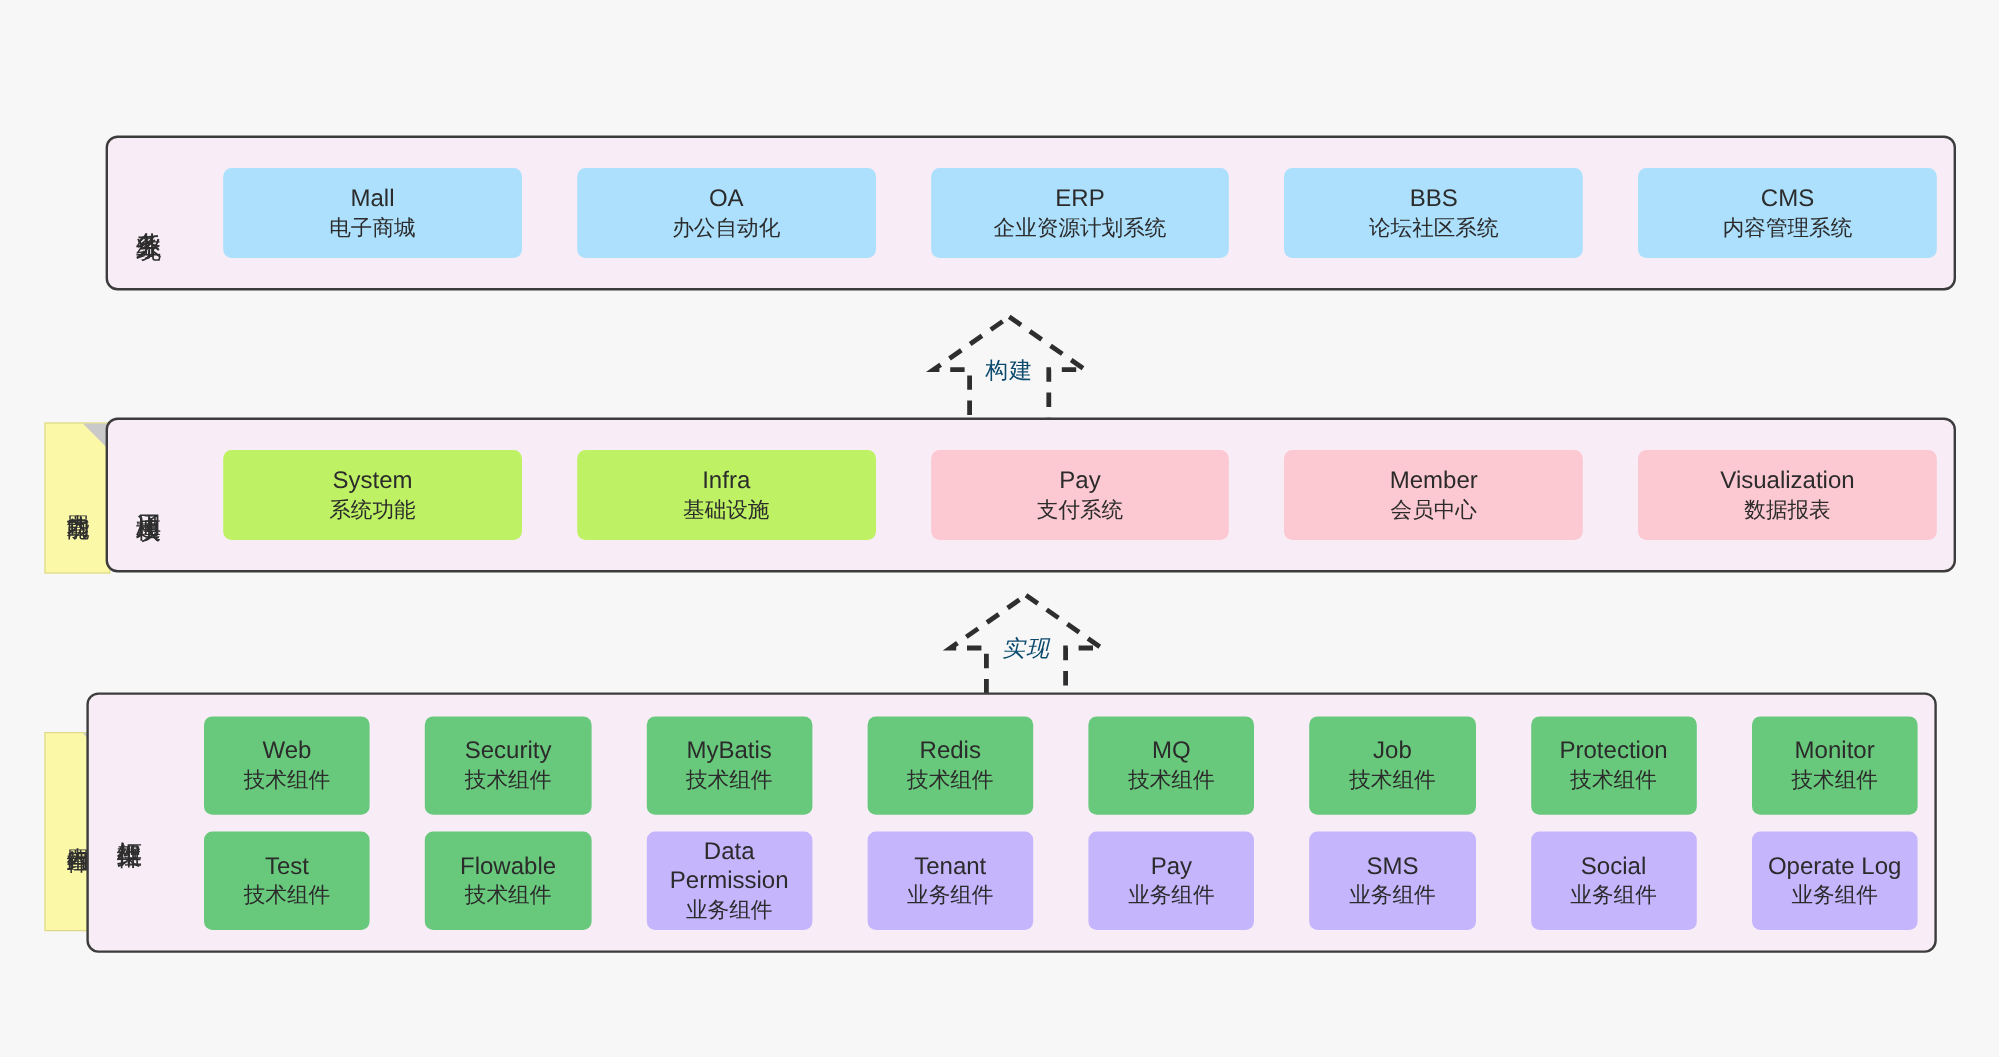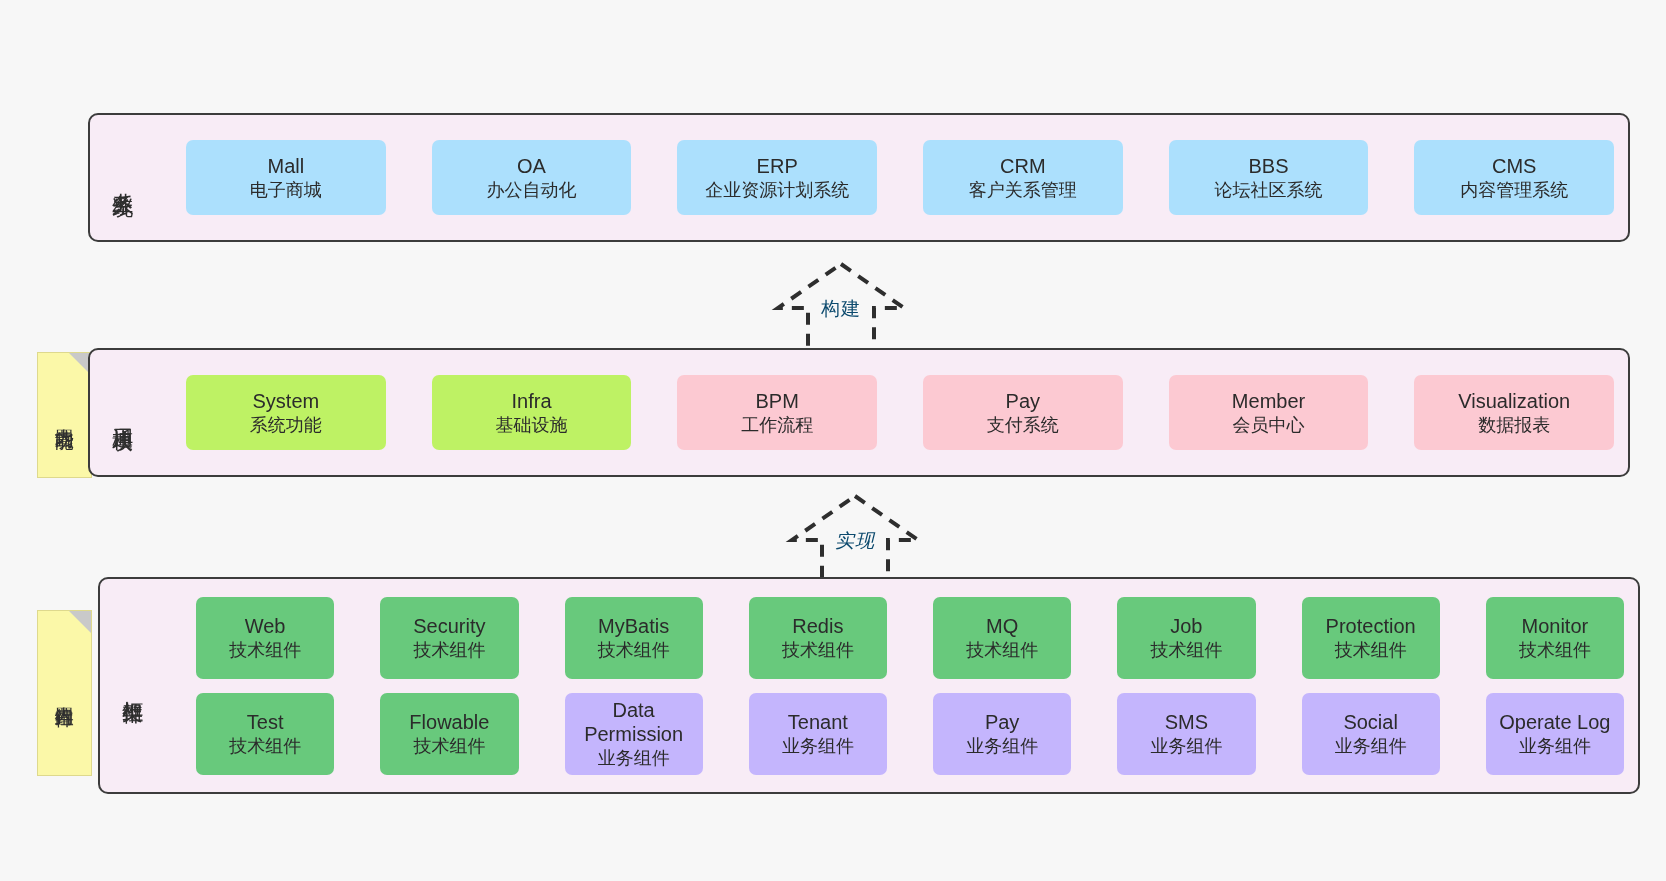--- a/index.html
+++ b/index.html
@@ -87,21 +87,21 @@
   .c-green      { background: #68c97c; }
   .c-lightgreen { background: #c4b5fd; align-items: center; }
 
   
   #layer-business  { left: 88px;  top: 113px; width: 1542px; height: 129px; }
   #layer-business .cell-row { height: 75px; }
 
   #layer-common    { left: 88px;  top: 348px; width: 1542px; height: 129px; }
   #layer-common .cell-row { height: 75px; }
 
-  #layer-framework { left: 98px;  top: 577px; width: 1542px; height: 217px; }
+  #layer-framework { left: 72px;  top: 577px; width: 1542px; height: 217px; }
   #layer-framework .cell-row { height: 82px; }
 
   
   .sticky {
     position: absolute;
     background: #fbf8a8;
     border: 1px solid #ded98d;
     box-sizing: border-box;
     display: flex;
     align-items: center;
@@ -162,24 +162,20 @@
         </div>
         <div class="cell c-blue">
           <span class="t1">OA</span>
           <span class="t2">办公自动化</span>
         </div>
         <div class="cell c-blue">
           <span class="t1">ERP</span>
           <span class="t2">企业资源计划系统</span>
         </div>
         <div class="cell c-blue">
-          <span class="t1">CRM</span>
-          <span class="t2">客户关系管理</span>
-        </div>
-        <div class="cell c-blue">
           <span class="t1">BBS</span>
           <span class="t2">论坛社区系统</span>
         </div>
         <div class="cell c-blue">
           <span class="t1">CMS</span>
           <span class="t2">内容管理系统</span>
         </div>
       </div>
     </div>
   </div>
@@ -201,24 +197,20 @@
       <div class="cell-row">
         <div class="cell c-red">
           <span class="t1">System</span>
           <span class="t2">系统功能</span>
         </div>
         <div class="cell c-red">
           <span class="t1">Infra</span>
           <span class="t2">基础设施</span>
         </div>
         <div class="cell c-pink">
-          <span class="t1">BPM</span>
-          <span class="t2">工作流程</span>
-        </div>
-        <div class="cell c-pink">
           <span class="t1">Pay</span>
           <span class="t2">支付系统</span>
         </div>
         <div class="cell c-pink">
           <span class="t1">Member</span>
           <span class="t2">会员中心</span>
         </div>
         <div class="cell c-pink">
           <span class="t1">Visualization</span>
           <span class="t2">数据报表</span>

